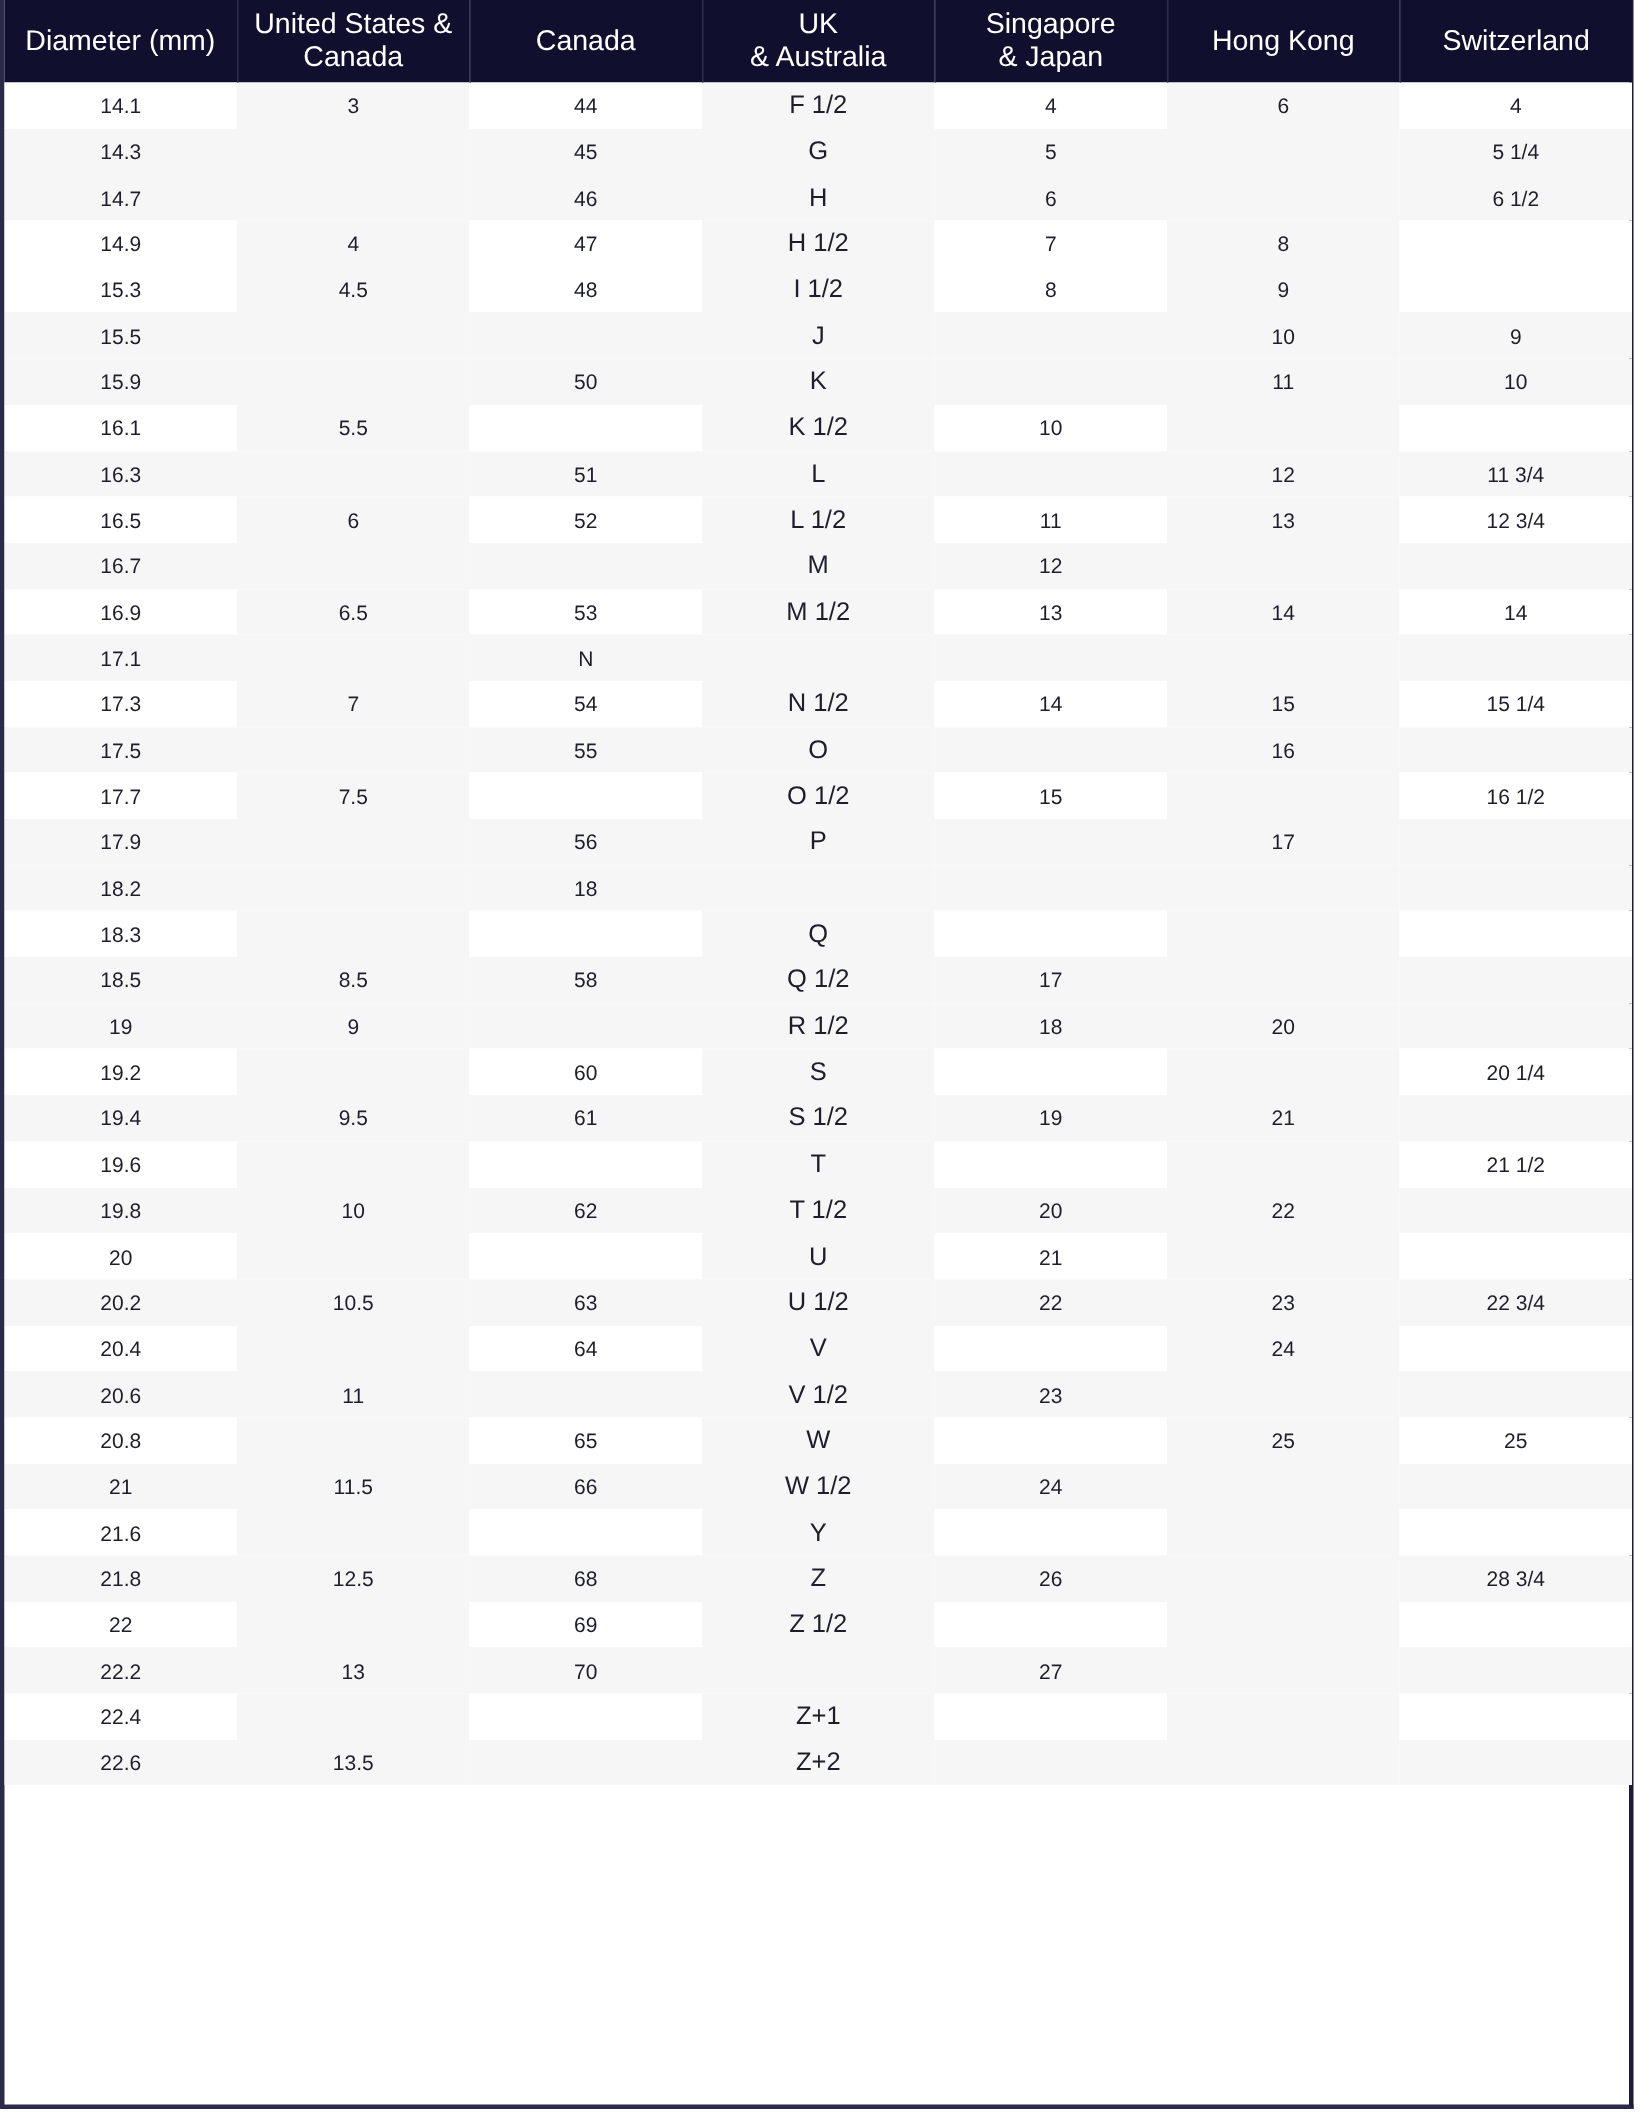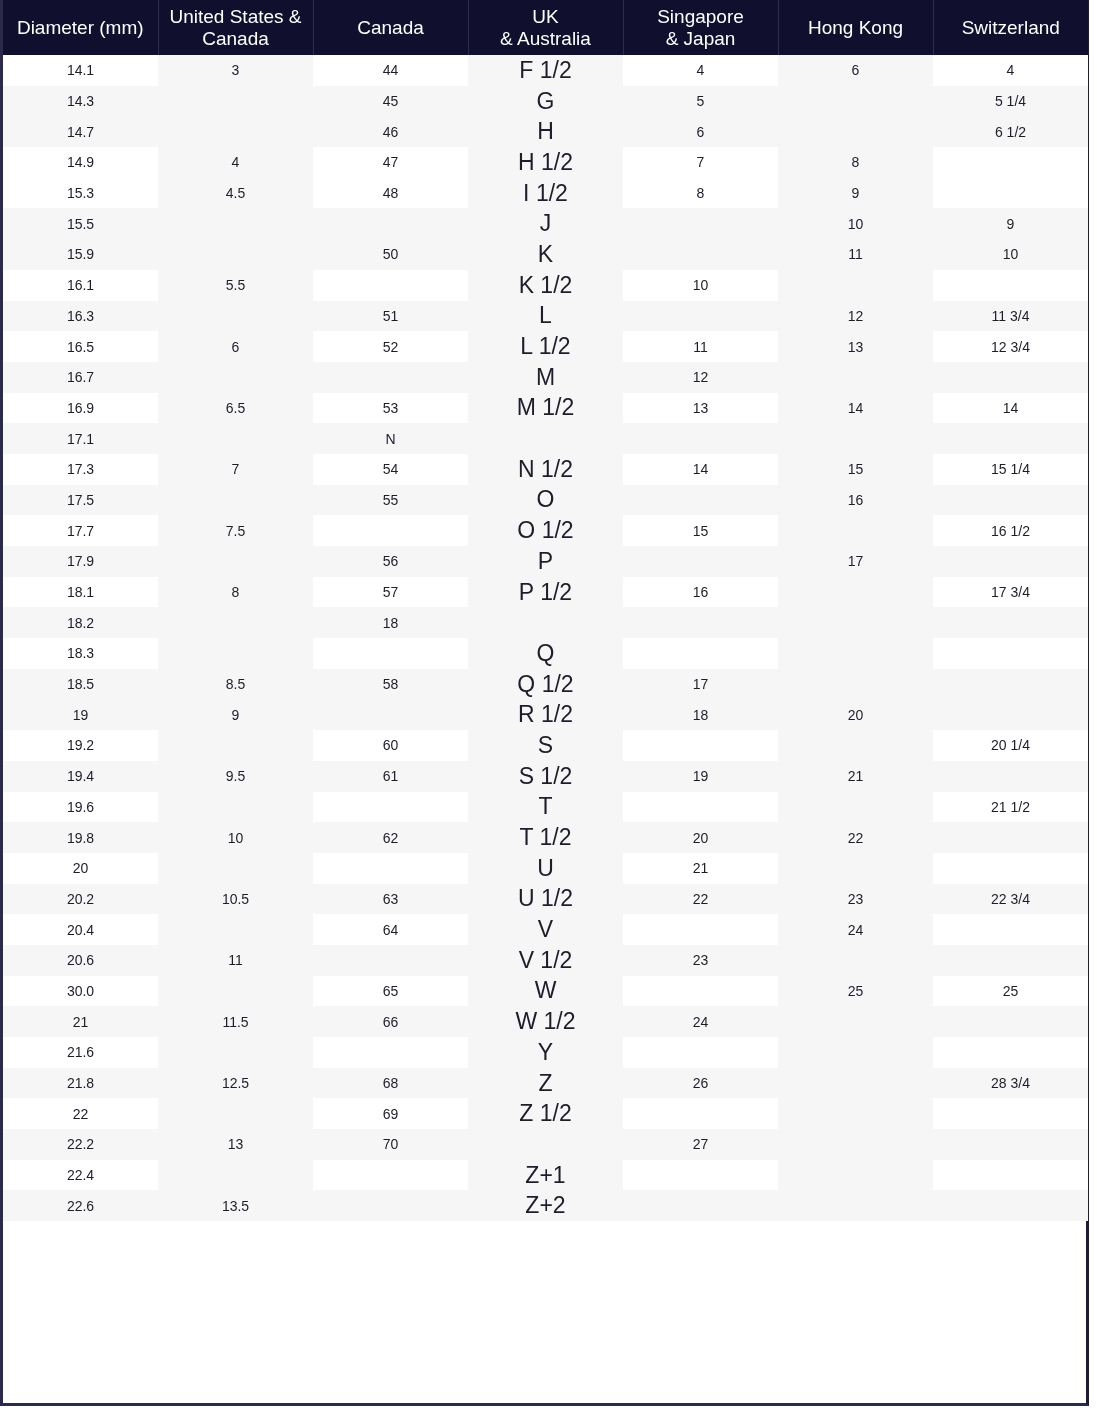--- a/index.html
+++ b/index.html
@@ -13,21 +13,21 @@
   th {
     background: #10102e; color: #ffffff; font-weight: normal; font-size: 19px; line-height: 22px;
     height: 55px; padding: 0 2px; text-align: center; vertical-align: middle;
     border-right: 1px solid #2c2c4c;
   }
   th:last-child { border-right: none; }
   td {
     height: 30.7px; padding: 0; text-align: center; vertical-align: middle;
     font-size: 14px; color: #1d1d2b;
   }
-  td.uk { font-size: 23px; }
+  td.uk { font-size: 17px; }
   tr.odd td { background: #ffffff; }
   tr.odd td.shade { background: #f6f6f6; }
   tr.even td { background: #f6f6f6; }
 </style>
 </head>
 <body>
 
 <div class="wrap">
   <table>
     <thead>
@@ -205,29 +205,20 @@
         </tr>
         <tr class="even">
           <td>17.9</td>
           <td class="shade"></td>
           <td>56</td>
           <td class="shade uk">P</td>
           <td></td>
           <td class="shade">17</td>
           <td></td>
         </tr>
-        <tr class="odd">
-          <td>18.1</td>
-          <td class="shade">8</td>
-          <td>57</td>
-          <td class="shade uk">P 1/2</td>
-          <td>16</td>
-          <td class="shade"></td>
-          <td>17 3/4</td>
-        </tr>
         <tr class="even">
           <td>18.2</td>
           <td class="shade"></td>
           <td>18</td>
           <td class="shade uk"></td>
           <td></td>
           <td class="shade"></td>
           <td></td>
         </tr>
         <tr class="odd">
@@ -323,21 +314,21 @@
         <tr class="even">
           <td>20.6</td>
           <td class="shade">11</td>
           <td></td>
           <td class="shade uk">V 1/2</td>
           <td>23</td>
           <td class="shade"></td>
           <td></td>
         </tr>
         <tr class="odd">
-          <td>30.0</td>
+          <td>20.8</td>
           <td class="shade"></td>
           <td>65</td>
           <td class="shade uk">W</td>
           <td></td>
           <td class="shade">25</td>
           <td>25</td>
         </tr>
         <tr class="even">
           <td>21</td>
           <td class="shade">11.5</td>

